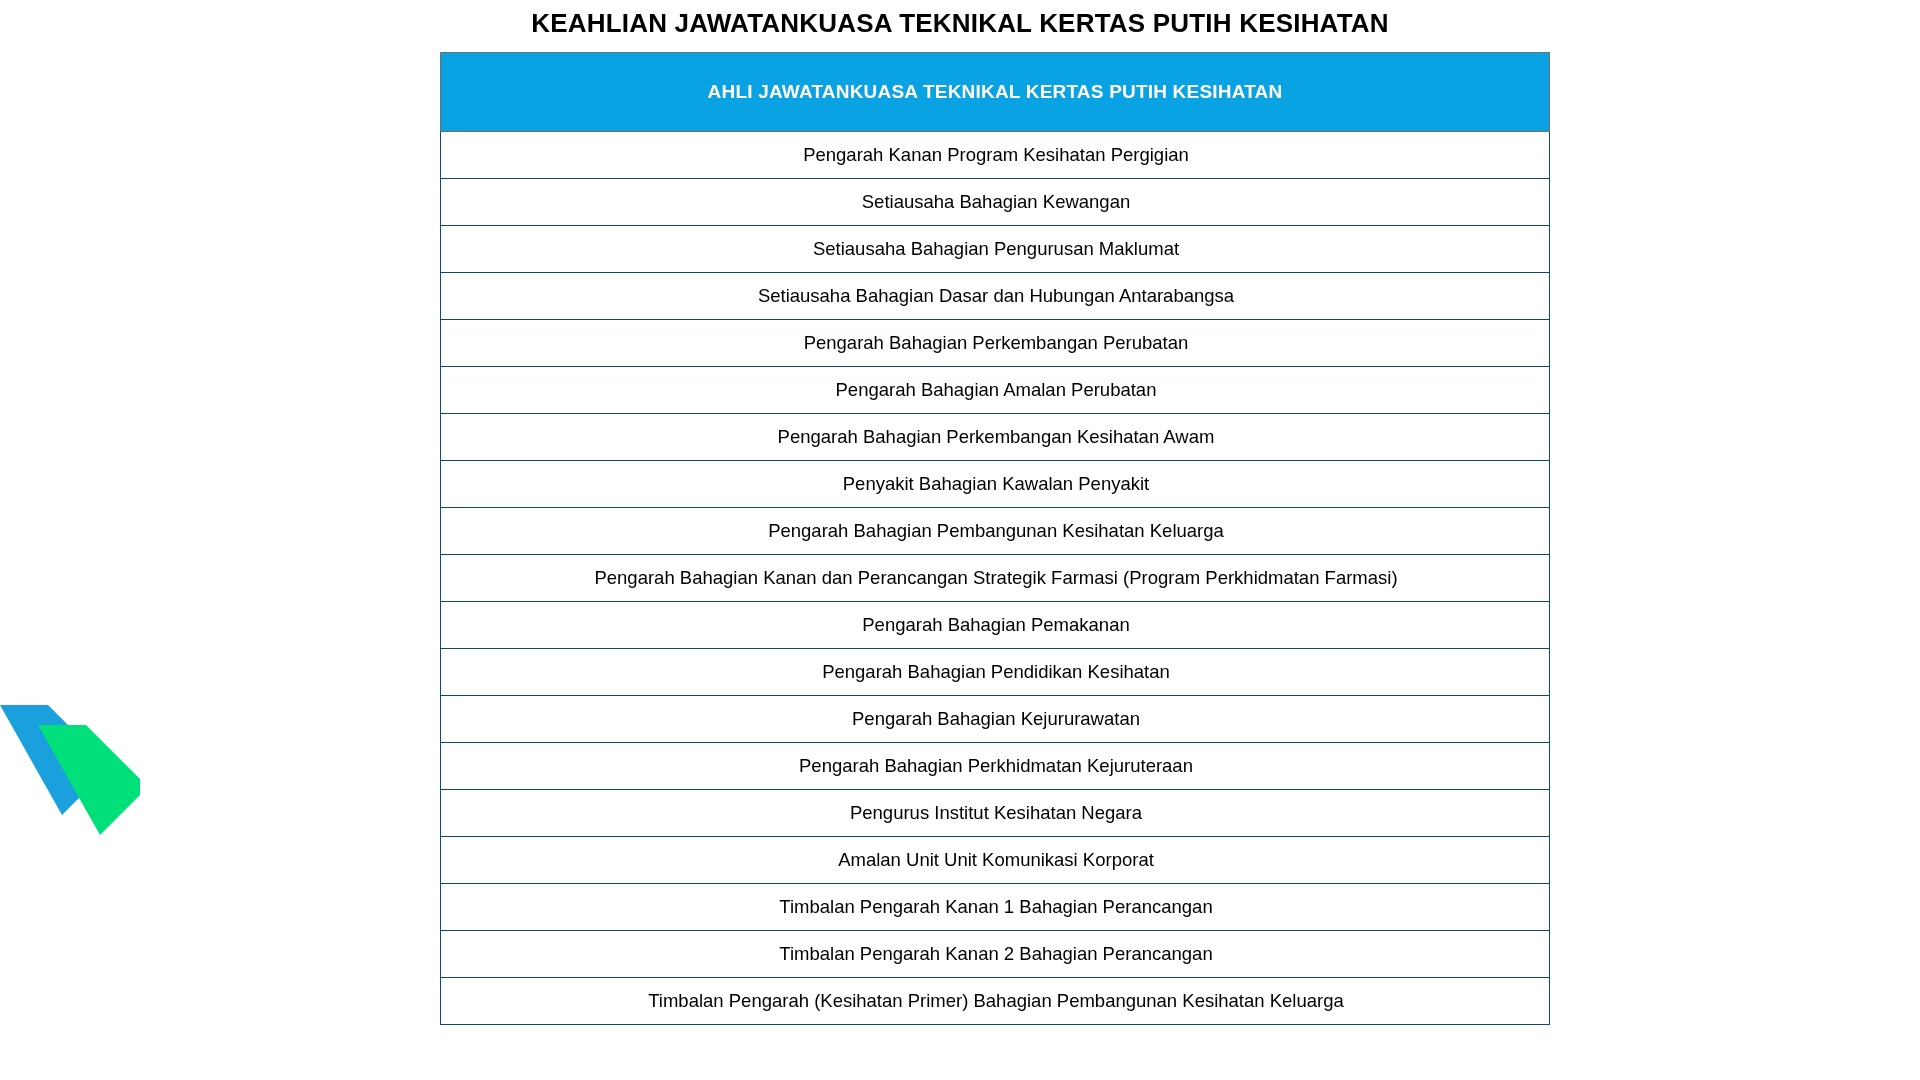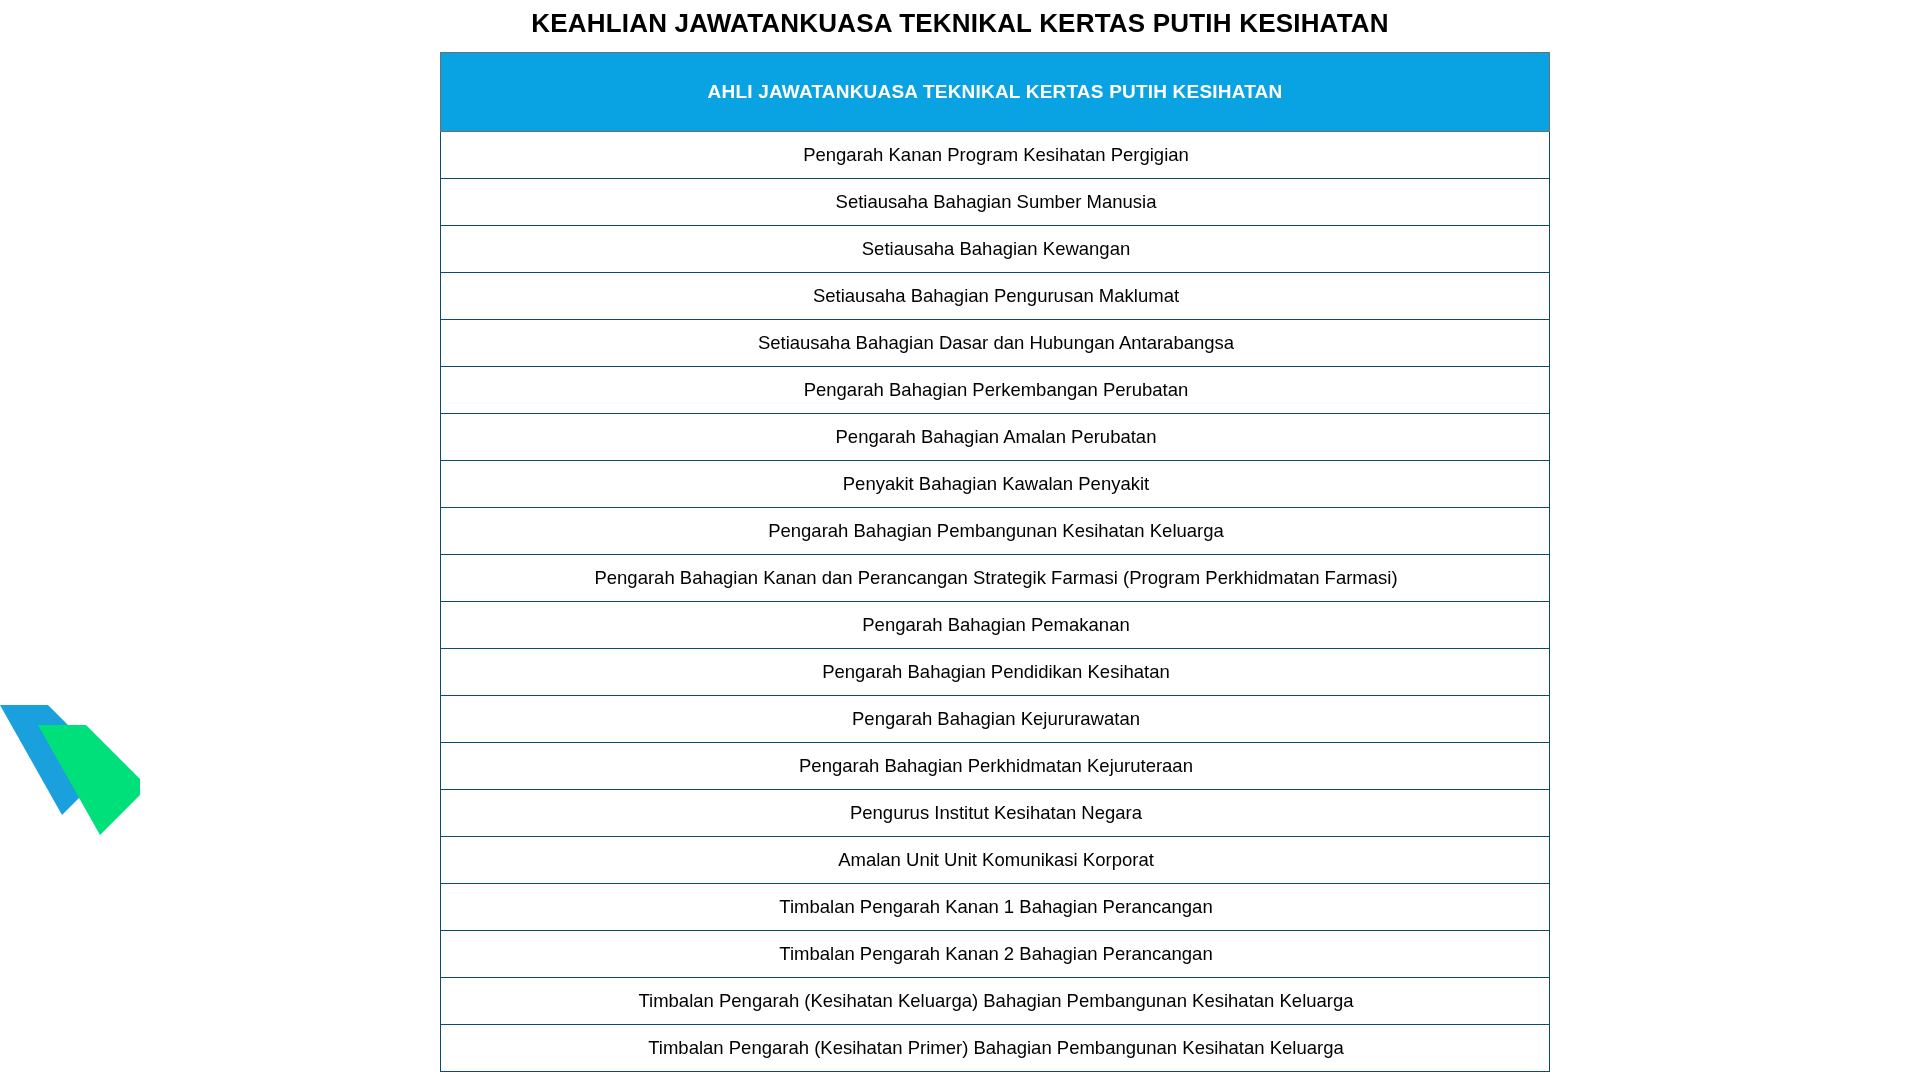--- a/index.html
+++ b/index.html
@@ -86,36 +86,36 @@
       <thead>
         <tr>
           <th>AHLI JAWATANKUASA TEKNIKAL KERTAS PUTIH KESIHATAN</th>
         </tr>
       </thead>
       <tbody>
         <tr>
             <td>Pengarah Kanan Program Kesihatan Pergigian</td>
           </tr>
         <tr>
-            <td>Setiausaha Bahagian Sumber Manusia</td>
-          </tr>
-        <tr>
             <td>Setiausaha Bahagian Kewangan</td>
           </tr>
         <tr>
             <td>Setiausaha Bahagian Pengurusan Maklumat</td>
           </tr>
         <tr>
             <td>Setiausaha Bahagian Dasar dan Hubungan Antarabangsa</td>
           </tr>
         <tr>
             <td>Pengarah Bahagian Perkembangan Perubatan</td>
           </tr>
         <tr>
             <td>Pengarah Bahagian Amalan Perubatan</td>
+          </tr>
+        <tr>
+            <td>Pengarah Bahagian Perkembangan Kesihatan Awam</td>
           </tr>
         <tr>
             <td>Penyakit Bahagian Kawalan Penyakit</td>
           </tr>
         <tr>
             <td>Pengarah Bahagian Pembangunan Kesihatan Keluarga</td>
           </tr>
         <tr>
             <td>Pengarah Bahagian Kanan dan Perancangan Strategik Farmasi (Program Perkhidmatan Farmasi)</td>
           </tr>
@@ -137,23 +137,20 @@
         <tr>
             <td>Amalan Unit Unit Komunikasi Korporat</td>
           </tr>
         <tr>
             <td>Timbalan Pengarah Kanan 1 Bahagian Perancangan</td>
           </tr>
         <tr>
             <td>Timbalan Pengarah Kanan 2 Bahagian Perancangan</td>
           </tr>
         <tr>
-            <td>Timbalan Pengarah (Kesihatan Keluarga) Bahagian Pembangunan Kesihatan Keluarga</td>
-          </tr>
-        <tr>
             <td>Timbalan Pengarah (Kesihatan Primer) Bahagian Pembangunan Kesihatan Keluarga</td>
           </tr>
       </tbody>
     </table>
   </div>
 
   <div class="logo-mark">
     <svg width="140" height="140" viewBox="0 0 140 140" xmlns="http://www.w3.org/2000/svg">
       <polygon points="0,0 48,0 110,62 62,110" fill="#1aa0dc"></polygon>
       <polygon points="38,20 86,20 148,82 100,130" fill="#00e07a"></polygon>

